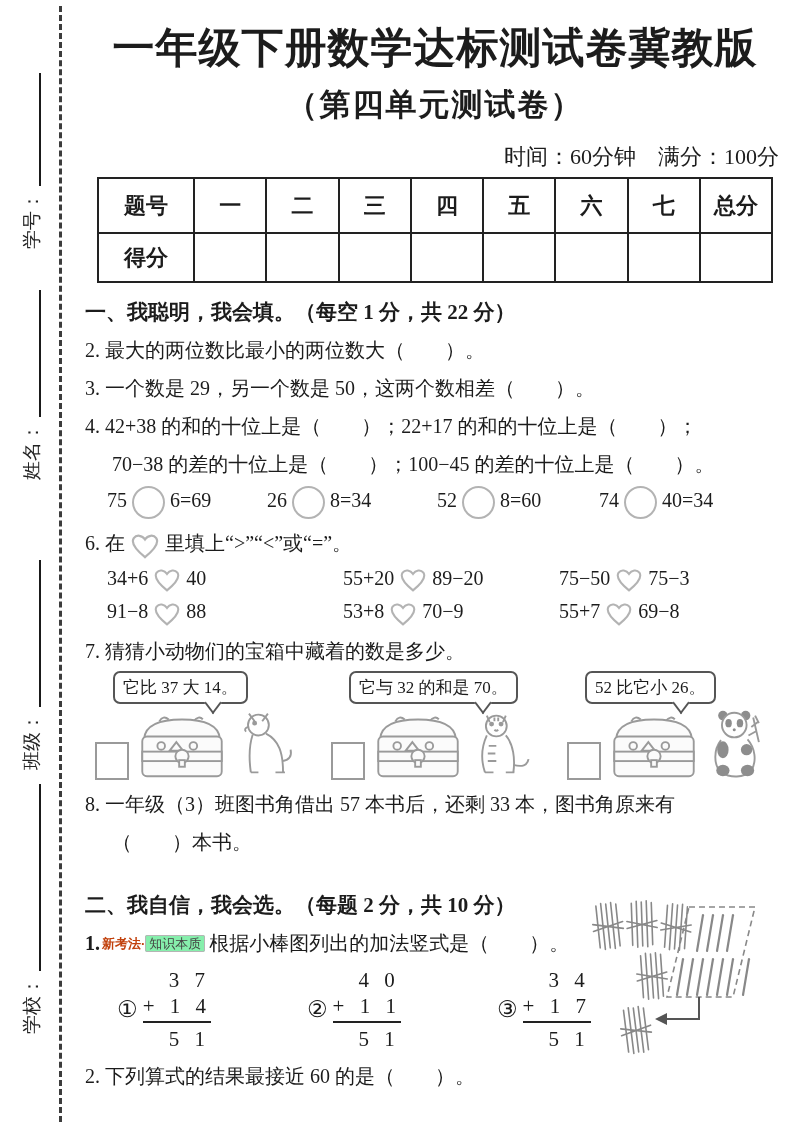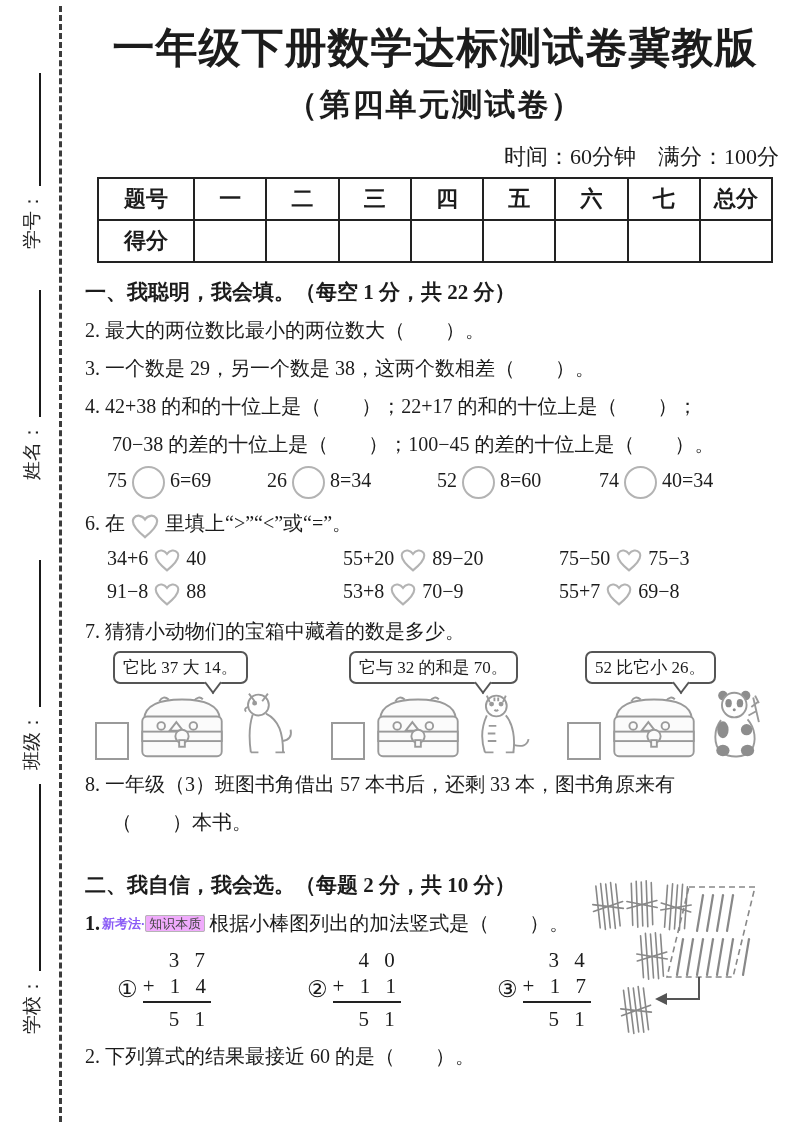--- a/index.html
+++ b/index.html
@@ -22,22 +22,22 @@
   .mi-3{width:210px;left:-77px;top:652px;}
   .mi-4{width:250px;left:-97px;top:896px;}
   
   .content{position:absolute;left:85px;top:0;width:700px;}
   .page-title{margin:24px 0 0;text-align:center;font-size:42px;font-weight:600;letter-spacing:1px;line-height:1.15;}
   .page-subtitle{margin:12px 0 0;text-align:center;font-size:31px;font-weight:600;letter-spacing:2px;}
   .exam-meta{margin:16px 6px 0 0;text-align:right;font-size:22px;}
   
   table.score{border-collapse:collapse;table-layout:fixed;width:676px;margin:5px 0 0 12px;}
   table.score th,table.score td{border:2px solid #222;text-align:center;padding:0;}
-  table.score .hrow{height:42px;font-size:22px;font-weight:700;}
-  table.score .srow{height:42px;font-size:22px;font-weight:700;}
+  table.score .hrow{height:55px;font-size:22px;font-weight:700;}
+  table.score .srow{height:49px;font-size:22px;font-weight:700;}
   
   .sec-heading{margin:15px 0 0;font-size:21px;font-weight:700;}
   .q{margin:11px 0 0;font-size:20px;line-height:27px;}
   .indent{margin-left:27px;}
   
   .circle-blank{display:inline-block;width:29px;height:29px;border:2px solid #b3b3b3;border-radius:50%;vertical-align:middle;margin:0 5px;}
   .heart-blank{vertical-align:middle;margin:0 4px;}
   .eq-row{display:grid;grid-template-columns:160px 170px 162px auto;padding-left:22px;margin-top:8px;font-size:20px;align-items:center;}
   .cmp-row{display:grid;grid-template-columns:236px 216px auto;padding-left:22px;margin-top:7px;font-size:20px;align-items:center;}
   .eq-item{white-space:nowrap;}
@@ -50,22 +50,22 @@
   }
   .bubble::after{
     content:"";position:absolute;bottom:-8px;right:26px;width:12px;height:12px;background:#fff;
     border-right:2px solid #555;border-bottom:2px solid #555;transform:rotate(45deg) skew(8deg,8deg);
   }
   .items-row{display:flex;align-items:flex-end;gap:5px;margin-top:4px;height:72px;}
   .answer-box{width:30px;height:34px;border:2px solid #9a9a9a;flex:0 0 auto;}
   
   .section2{position:relative;margin-top:35px;}
   .badge{font-size:13px;vertical-align:2px;margin:0 4px 0 2px;white-space:nowrap;font-family:"Liberation Sans","DejaVu Sans",sans-serif;}
-  .badge-b{font-weight:700;color:#8b5cf6;}
-  .badge-tag{border:1px solid #b5b5b5;background:#f0abfc;border-radius:2px;padding:0 3px;color:#444;}
+  .badge-b{font-weight:700;color:#c2410c;}
+  .badge-tag{border:1px solid #b5b5b5;background:#86efac;border-radius:2px;padding:0 3px;color:#444;}
   .sticks-figure{position:absolute;left:502px;top:6px;}
   .vprob-row{display:flex;gap:96px;padding-left:32px;margin-top:10px;}
   .vprob{display:flex;align-items:center;gap:5px;}
   .vp-circ{font-size:23px;font-family:"DejaVu Sans",sans-serif;}
   .vp-body{font-size:21px;letter-spacing:5px;}
   .vp-top,.vp-sum{padding-left:26px;line-height:26px;}
   .vp-add{border-bottom:2px solid #222;padding-bottom:2px;line-height:26px;}
   .vp-sum{padding-top:3px;}
   svg{display:block;}
   .inline-svg{display:inline-block;}
@@ -133,21 +133,21 @@
       <td></td>
       <td></td>
       <td></td>
     </tr>
   </tbody>
     </table>
 
   <div class="sec-heading">一、我聪明，我会填。（每空 1 分，共 22 分）</div>
 
   <div class="q">2. 最大的两位数比最小的两位数大（　　）。</div>
-  <div class="q">3. 一个数是 29，另一个数是 38，这两个数相差（　　）。</div>
+  <div class="q">3. 一个数是 29，另一个数是 50，这两个数相差（　　）。</div>
   <div class="q">4. 42+38 的和的十位上是（　　）；22+17 的和的十位上是（　　）；</div>
   <div class="q indent">70−38 的差的十位上是（　　）；100−45 的差的十位上是（　　）。</div>
 
   <div class="eq-row">
     <span class="eq-item"><span>75</span><span class="circle-blank"></span><span>6=69</span></span>
     <span class="eq-item"><span>26</span><span class="circle-blank"></span><span>8=34</span></span>
     <span class="eq-item"><span>52</span><span class="circle-blank"></span><span>8=60</span></span>
     <span class="eq-item"><span>74</span><span class="circle-blank"></span><span>40=34</span></span>
   </div>
 

